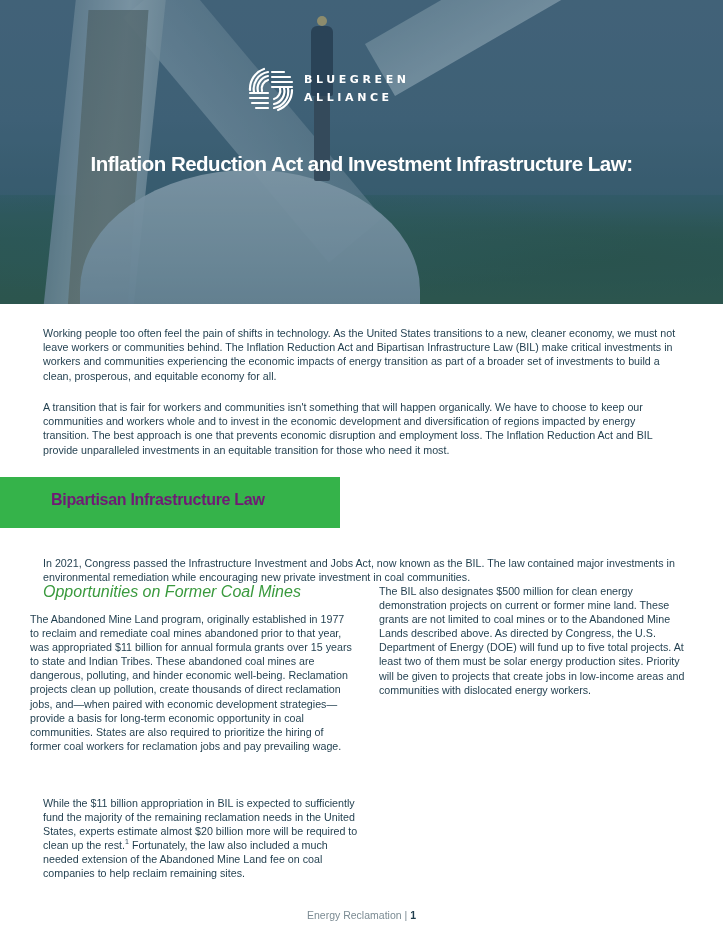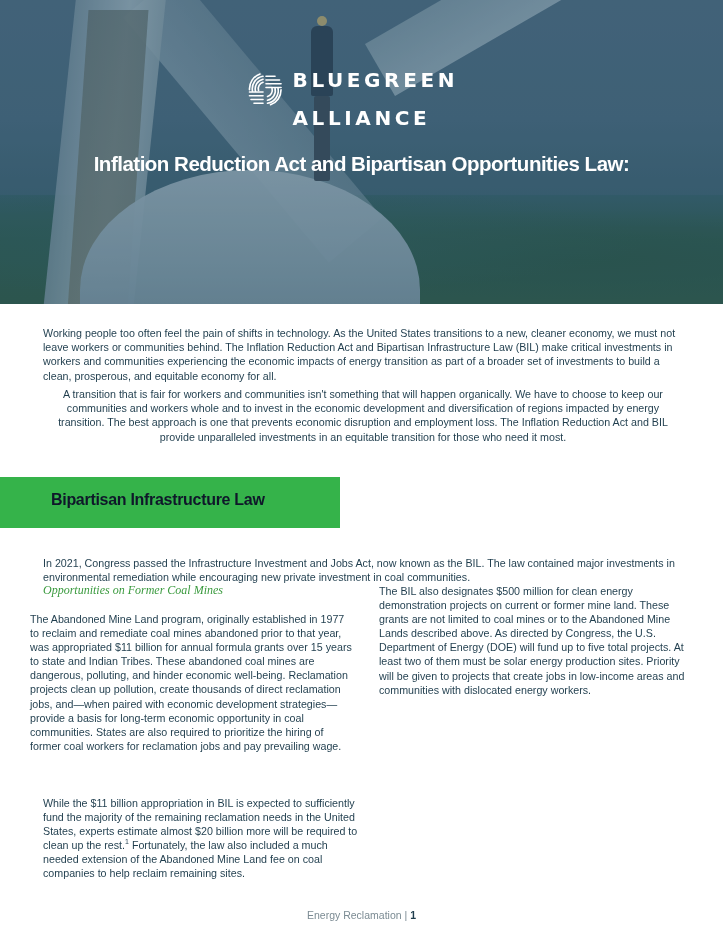--- a/index.html
+++ b/index.html
@@ -32,35 +32,35 @@
       transform: rotate(50deg); transform-origin: left center; opacity: 0.6; }
     .hero .person { position: absolute; left: 309px; top: 16px; width: 26px; height: 170px; }
     .hero .person .head { position: absolute; left: 8px; top: 0; width: 10px; height: 10px; border-radius: 50%; background: #b9a872; }
     .hero .person .torso { position: absolute; left: 2px; top: 10px; width: 22px; height: 70px; border-radius: 6px 6px 2px 2px; background: #2c3f52; }
     .hero .person .legs { position: absolute; left: 5px; top: 80px; width: 16px; height: 85px; background: #3a4a58; border-radius: 2px; }
     .hero .overlay { position: absolute; inset: 0; background: rgba(40, 75, 100, 0.30); }
 
     .logo { position: absolute; left: 248px; top: 66px; width: 210px; height: 46px; display: flex; align-items: center; }
     .logo-mark { width: 46px; height: 46px; }
     .logo-text { margin-left: 10px; color: #ffffff; font-family: "DejaVu Sans", sans-serif; font-weight: bold; letter-spacing: 3.6px; line-height: 18px; }
-    .logo-text div { font-size: 20px; margin-top: 20px; }
+    .logo-text div { font-size: 11px; }
 
     .title { position: absolute; left: 0; top: 150px; width: 723px; text-align: center; color: #ffffff; }
     .title .t1 { font-family: "Liberation Sans", sans-serif; font-weight: bold; font-size: 20.5px; letter-spacing: -0.5px; line-height: 28px; }
     .title .t2 { font-family: "Liberation Sans", sans-serif; font-size: 20px; line-height: 26px; letter-spacing: -0.2px; }
 
     .para { position: absolute; font-family: "Liberation Sans", sans-serif; font-size: 10.7px; line-height: 14.2px; color: #1f3d4d; }
     .p-intro1 { left: 43px; top: 326px; width: 640px; }
-    .p-intro2 { left: 43px; top: 387px; width: 640px; text-align: center; }
+    .p-intro2 { left: 43px; top: 400px; width: 640px; }
 
     .section-bar { position: absolute; left: 0; top: 477px; width: 340px; height: 51px; background: #35b34a; }
-    .section-bar span { position: absolute; left: 51px; top: 14px; color: #0f172a; font-family: "Liberation Sans", sans-serif; font-weight: bold; font-size: 16px; letter-spacing: -0.3px; }
+    .section-bar span { position: absolute; left: 51px; top: 14px; color: #701a75; font-family: "Liberation Sans", sans-serif; font-weight: bold; font-size: 16px; letter-spacing: -0.3px; }
 
     .p-bil { left: 43px; top: 556px; width: 640px; }
-    .subhead { position: absolute; left: 43px; top: 583px; color: #3a9a3e; font-family: Liberation Serif, serif; font-style: italic; font-size: 12px; }
+    .subhead { position: absolute; left: 43px; top: 583px; color: #3a9a3e; font-family: Liberation Sans, sans-serif; font-style: italic; font-size: 16px; }
 
     .col-left { left: 30px; top: 612px; width: 322px; line-height: 14.1px; }
     .col-left2 { left: 43px; top: 796px; width: 322px; line-height: 14.1px; }
     .col-right { left: 379px; top: 584px; width: 310px; line-height: 14.1px; }
     sup { font-size: 7px; line-height: 0; }
 
     .footer { position: absolute; left: 0; top: 909px; width: 723px; text-align: center; font-family: "Liberation Sans", sans-serif; font-size: 10.5px; color: #7b8b93; }
     .footer b { color: #1f3d4d; }
   </style>
 </head>
@@ -101,21 +101,21 @@
     <path d="M32 22 A9 9 0 0 1 26 33"></path>
     <path d="M44 24 A21 21 0 0 1 30 44"></path>
   </svg>
   <div class="logo-text">
     <div>BLUEGREEN</div>
     <div>ALLIANCE</div>
   </div>
 </div>
 
 <div class="title">
-  <div class="t1">Inflation Reduction Act and Bipartisan Opportunities Law:</div>
+  <div class="t1">Inflation Reduction Act and Investment Infrastructure Law:</div>
 </div>
 
 <p class="para p-intro1">Working people too often feel the pain of shifts in technology. As the United States transitions to a new, cleaner economy, we must not leave workers or communities behind. The Inflation Reduction Act and Bipartisan Infrastructure Law (BIL) make critical investments in workers and communities experiencing the economic impacts of energy transition as part of a broader set of investments to build a clean, prosperous, and equitable economy for all.</p>
 <p class="para p-intro2">A transition that is fair for workers and communities isn't something that will happen organically. We have to choose to keep our communities and workers whole and to invest in the economic development and diversification of regions impacted by energy transition. The best approach is one that prevents economic disruption and employment loss. The Inflation Reduction Act and BIL provide unparalleled investments in an equitable transition for those who need it most.</p>
 
 <div class="section-bar">
   <span>Bipartisan Infrastructure Law</span>
 </div>
 
 <p class="para p-bil">In 2021, Congress passed the Infrastructure Investment and Jobs Act, now known as the BIL. The law contained major investments in environmental remediation while encouraging new private investment in coal communities.</p>

